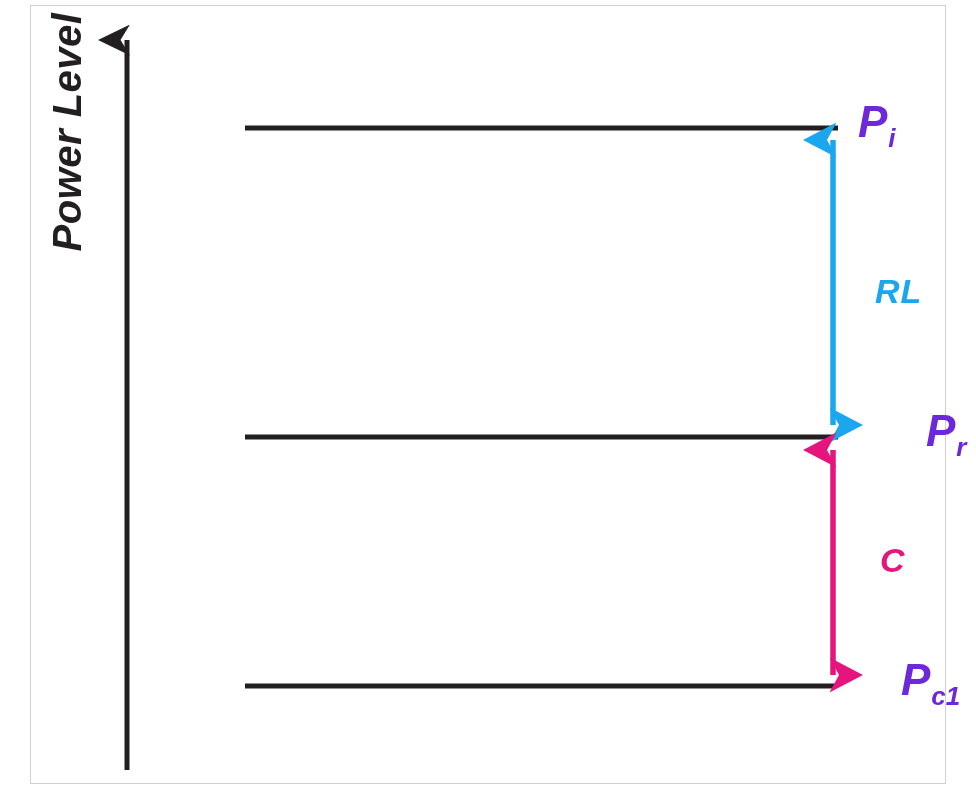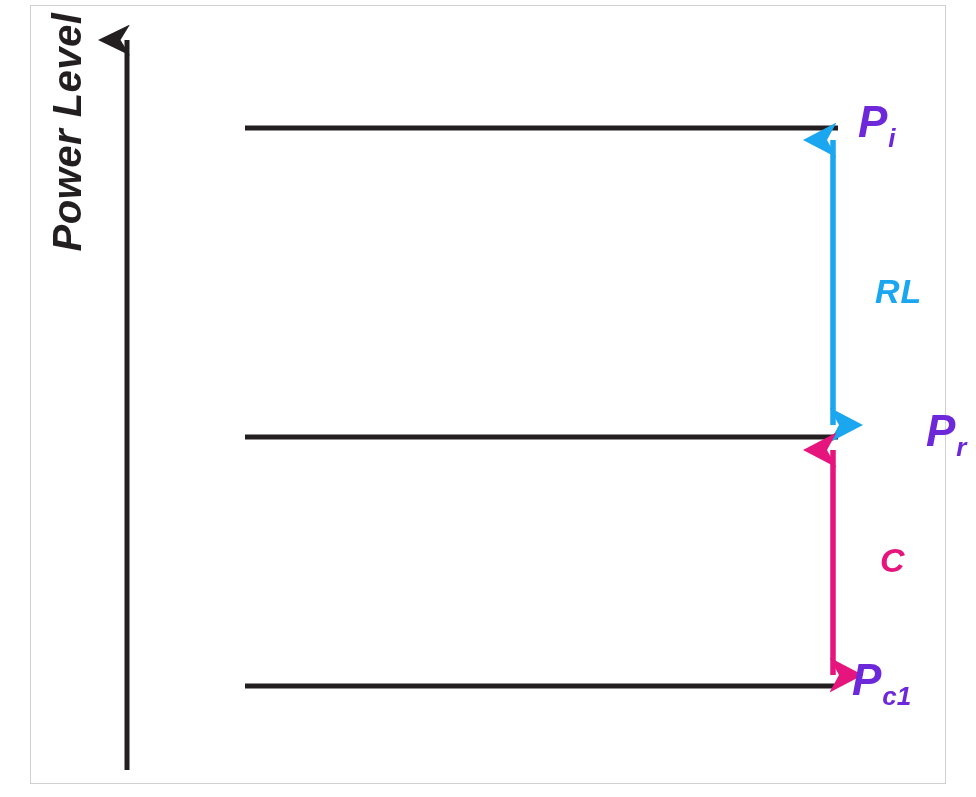--- a/index.html
+++ b/index.html
@@ -86,21 +86,21 @@
     font-weight: bold;
     font-style: italic;
     vertical-align: baseline;
     position: relative;
     top: 10px;
     left: 1px;
   }
 
   #label-pi  { left: 858px; top: 100px; }
   #label-pr  { left: 910px; top: 409px; margin-left: 16px; }
-  #label-pc1 { left: 852px; top: 658px; }
+  #label-pc1 { left: 901px; top: 658px; }
 
   
   .ann-label {
     font-size: 34px;
     font-weight: bold;
     font-style: italic;
     letter-spacing: 1px;
     margin-top: 16px;
   }
   #label-rl { left: 875px; top: 258px; }

